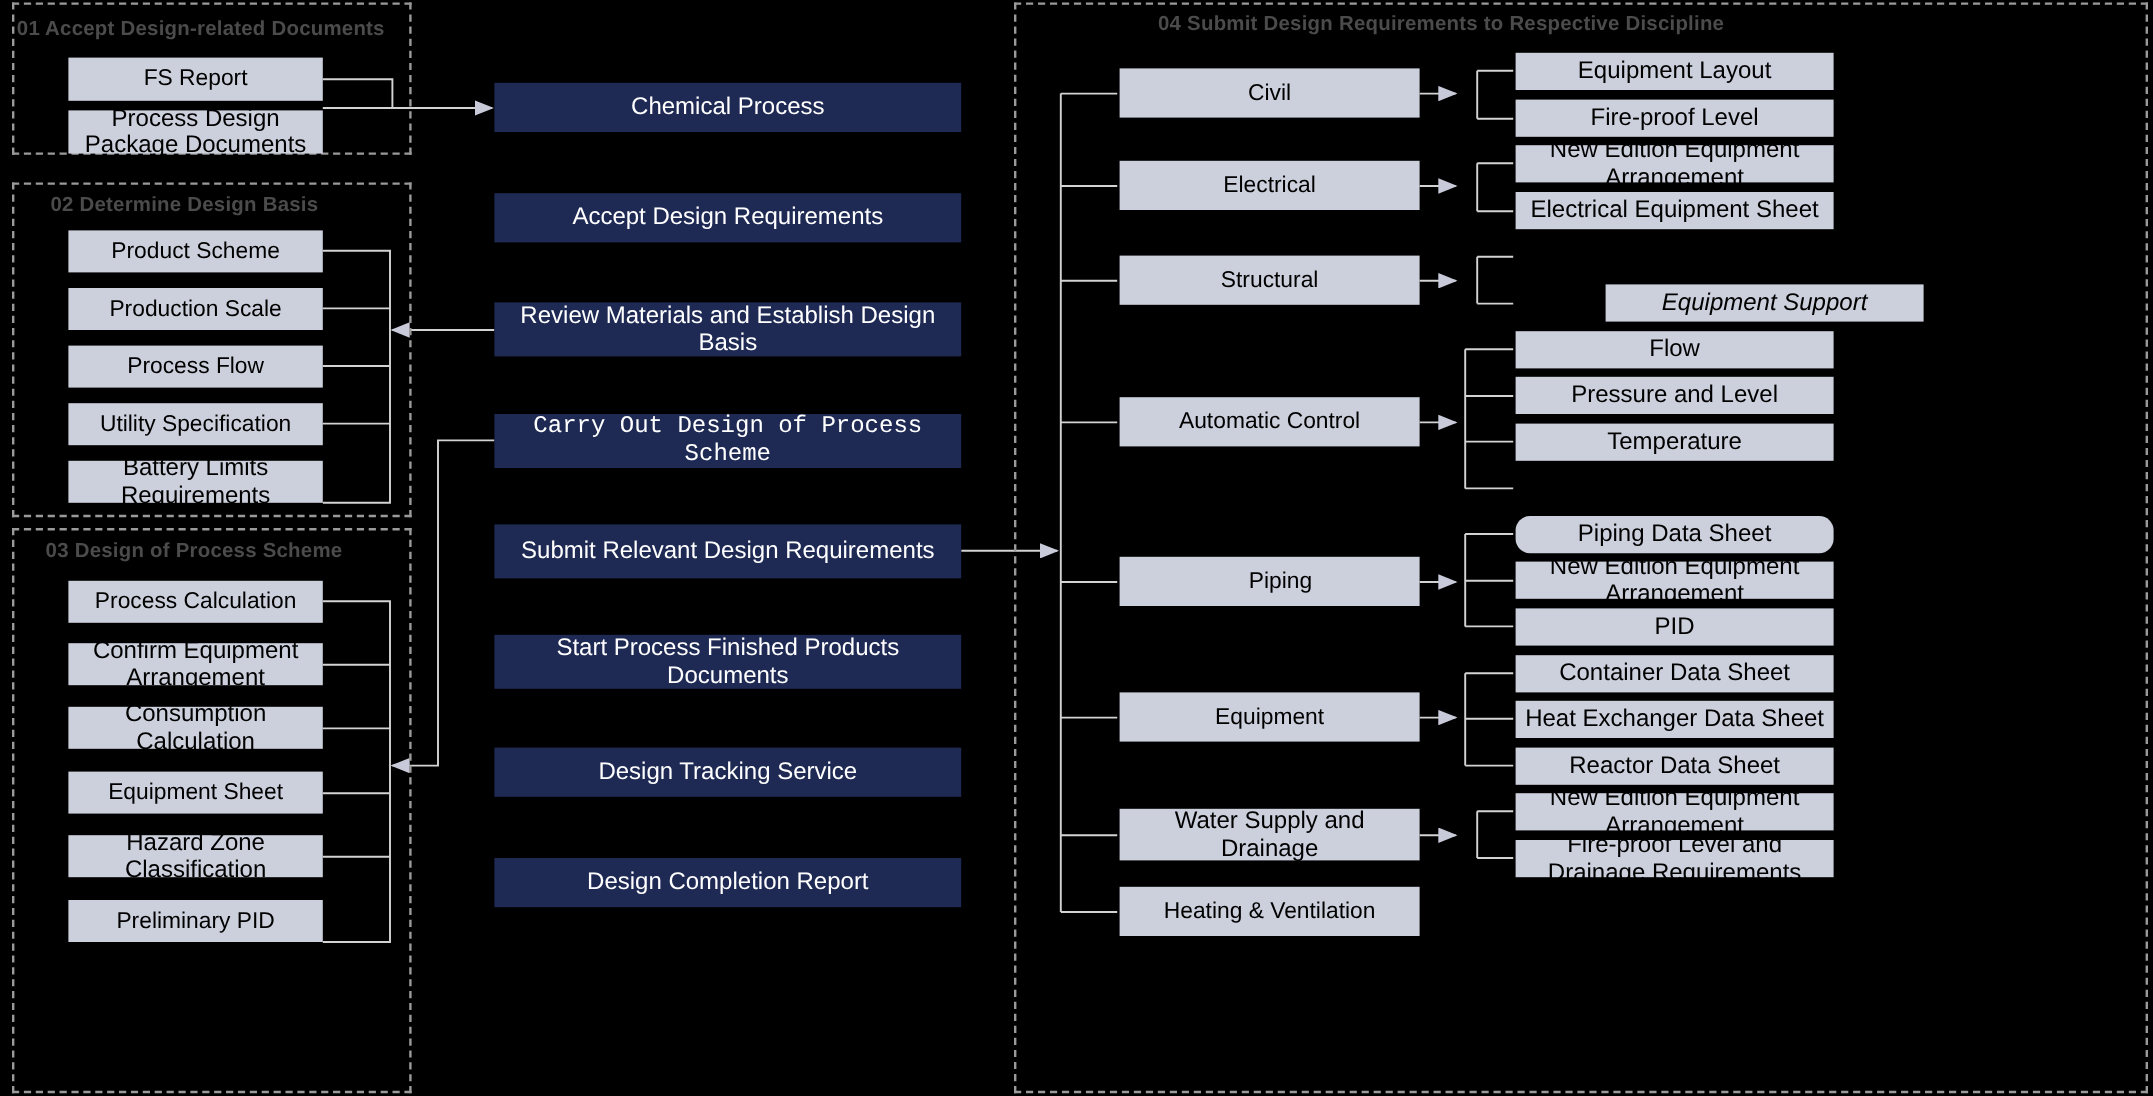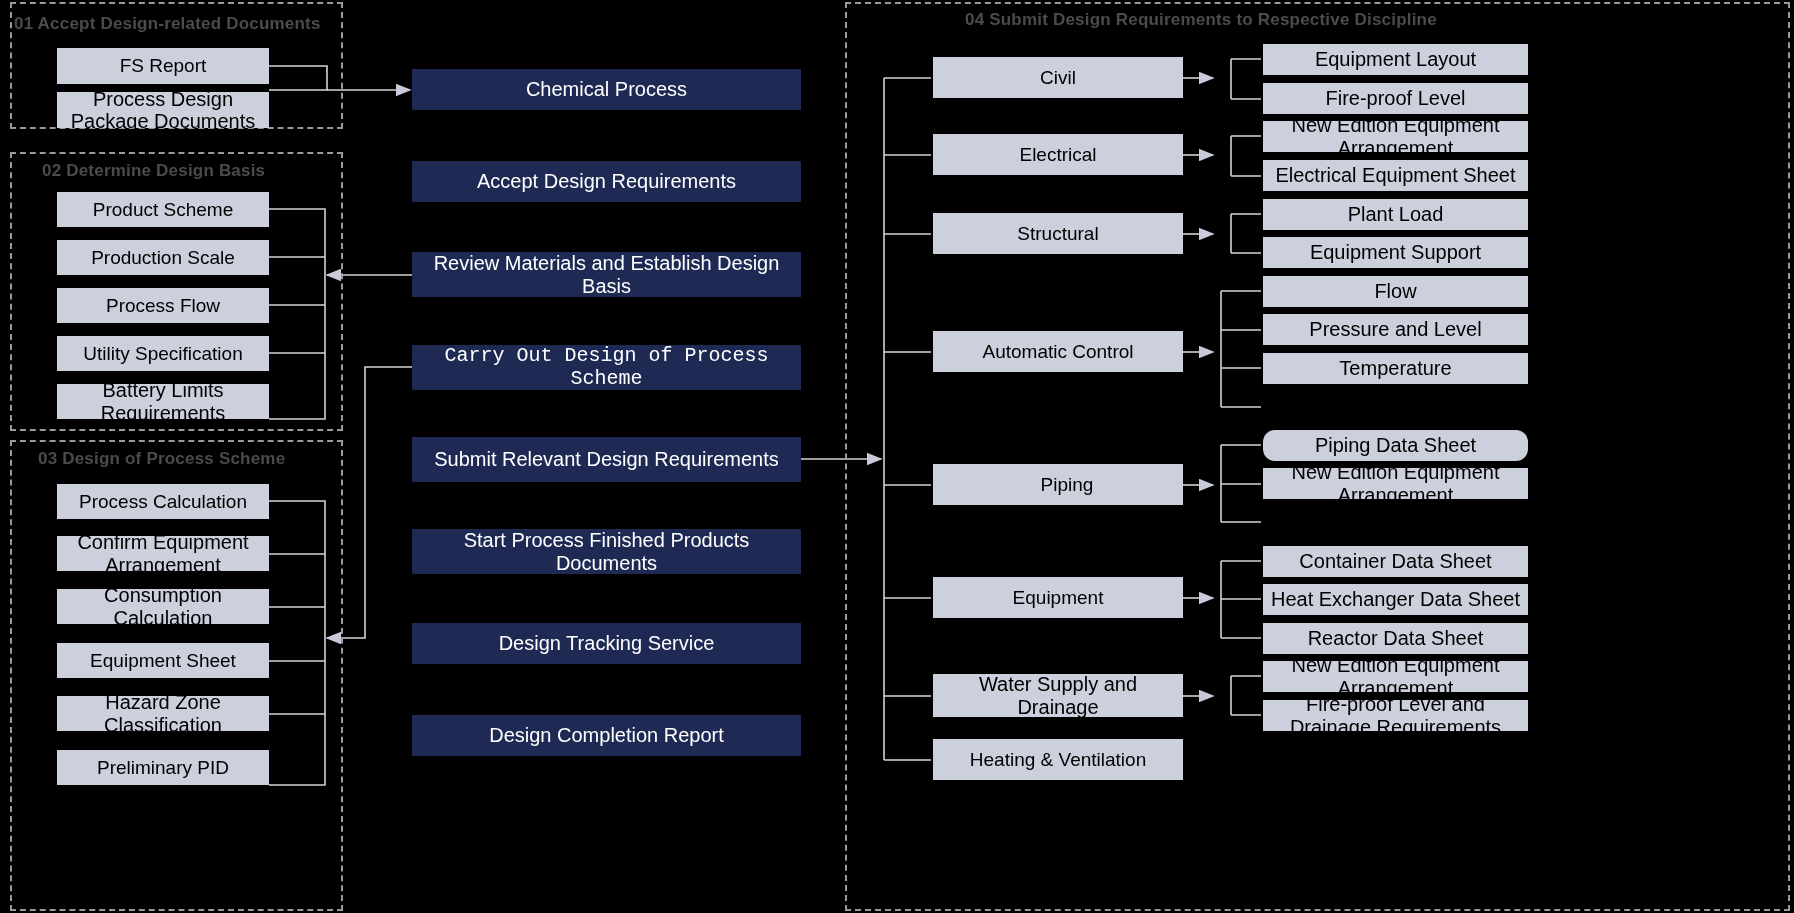--- a/index.html
+++ b/index.html
@@ -165,26 +165,26 @@
   <div class="box box-grey" style="left:933px;top:331px;width:250px;height:41px;">Automatic Control</div>
   <div class="box box-grey" style="left:933px;top:464px;width:250px;height:41px;padding-left:24px;">Piping</div>
   <div class="box box-grey" style="left:933px;top:577px;width:250px;height:41px;">Equipment</div>
   <div class="box box-grey box-sm" style="left:933px;top:674px;width:250px;height:43px;">Water Supply and Drainage</div>
   <div class="box box-grey" style="left:933px;top:739px;width:250px;height:41px;">Heating &amp; Ventilation</div>
 
   <div class="box box-grey box-sm" style="left:1263px;top:44px;width:265px;height:31px;">Equipment Layout</div>
   <div class="box box-grey box-sm" style="left:1263px;top:83px;width:265px;height:31px;">Fire-proof Level</div>
   <div class="box box-grey box-sm" style="left:1263px;top:121px;width:265px;height:31px;">New Edition Equipment Arrangement</div>
   <div class="box box-grey box-sm" style="left:1263px;top:160px;width:265px;height:31px;">Electrical Equipment Sheet</div>
-  <div class="box box-grey box-sm" style="left:1263px;top:199px;width:265px;height:31px;">Plant Load</div>
-  <div class="box box-grey box-sm" style="left:1263px;top:237px;width:265px;height:31px;">Equipment Support</div>
+  <div class="box box-grey box-sm" style="left:1338px;top:237px;width:265px;height:31px;font-style:italic;">Equipment Support</div>
   <div class="box box-grey box-sm" style="left:1263px;top:276px;width:265px;height:31px;">Flow</div>
   <div class="box box-grey box-sm" style="left:1263px;top:314px;width:265px;height:31px;">Pressure and Level</div>
   <div class="box box-grey box-sm" style="left:1263px;top:353px;width:265px;height:31px;">Temperature</div>
   <div class="box box-grey box-sm" style="left:1263px;top:430px;width:265px;height:31px;border-radius:12px;">Piping Data Sheet</div>
   <div class="box box-grey box-sm" style="left:1263px;top:468px;width:265px;height:31px;">New Edition Equipment Arrangement</div>
+  <div class="box box-grey box-sm" style="left:1263px;top:507px;width:265px;height:31px;">PID</div>
   <div class="box box-grey box-sm" style="left:1263px;top:546px;width:265px;height:31px;">Container Data Sheet</div>
   <div class="box box-grey box-sm" style="left:1263px;top:584px;width:265px;height:31px;">Heat Exchanger Data Sheet</div>
   <div class="box box-grey box-sm" style="left:1263px;top:623px;width:265px;height:31px;">Reactor Data Sheet</div>
   <div class="box box-grey box-sm" style="left:1263px;top:661px;width:265px;height:31px;">New Edition Equipment Arrangement</div>
   <div class="box box-grey box-sm" style="left:1263px;top:700px;width:265px;height:31px;">Fire-proof Level and Drainage Requirements</div>
 
 </div>
 
 </body></html>

